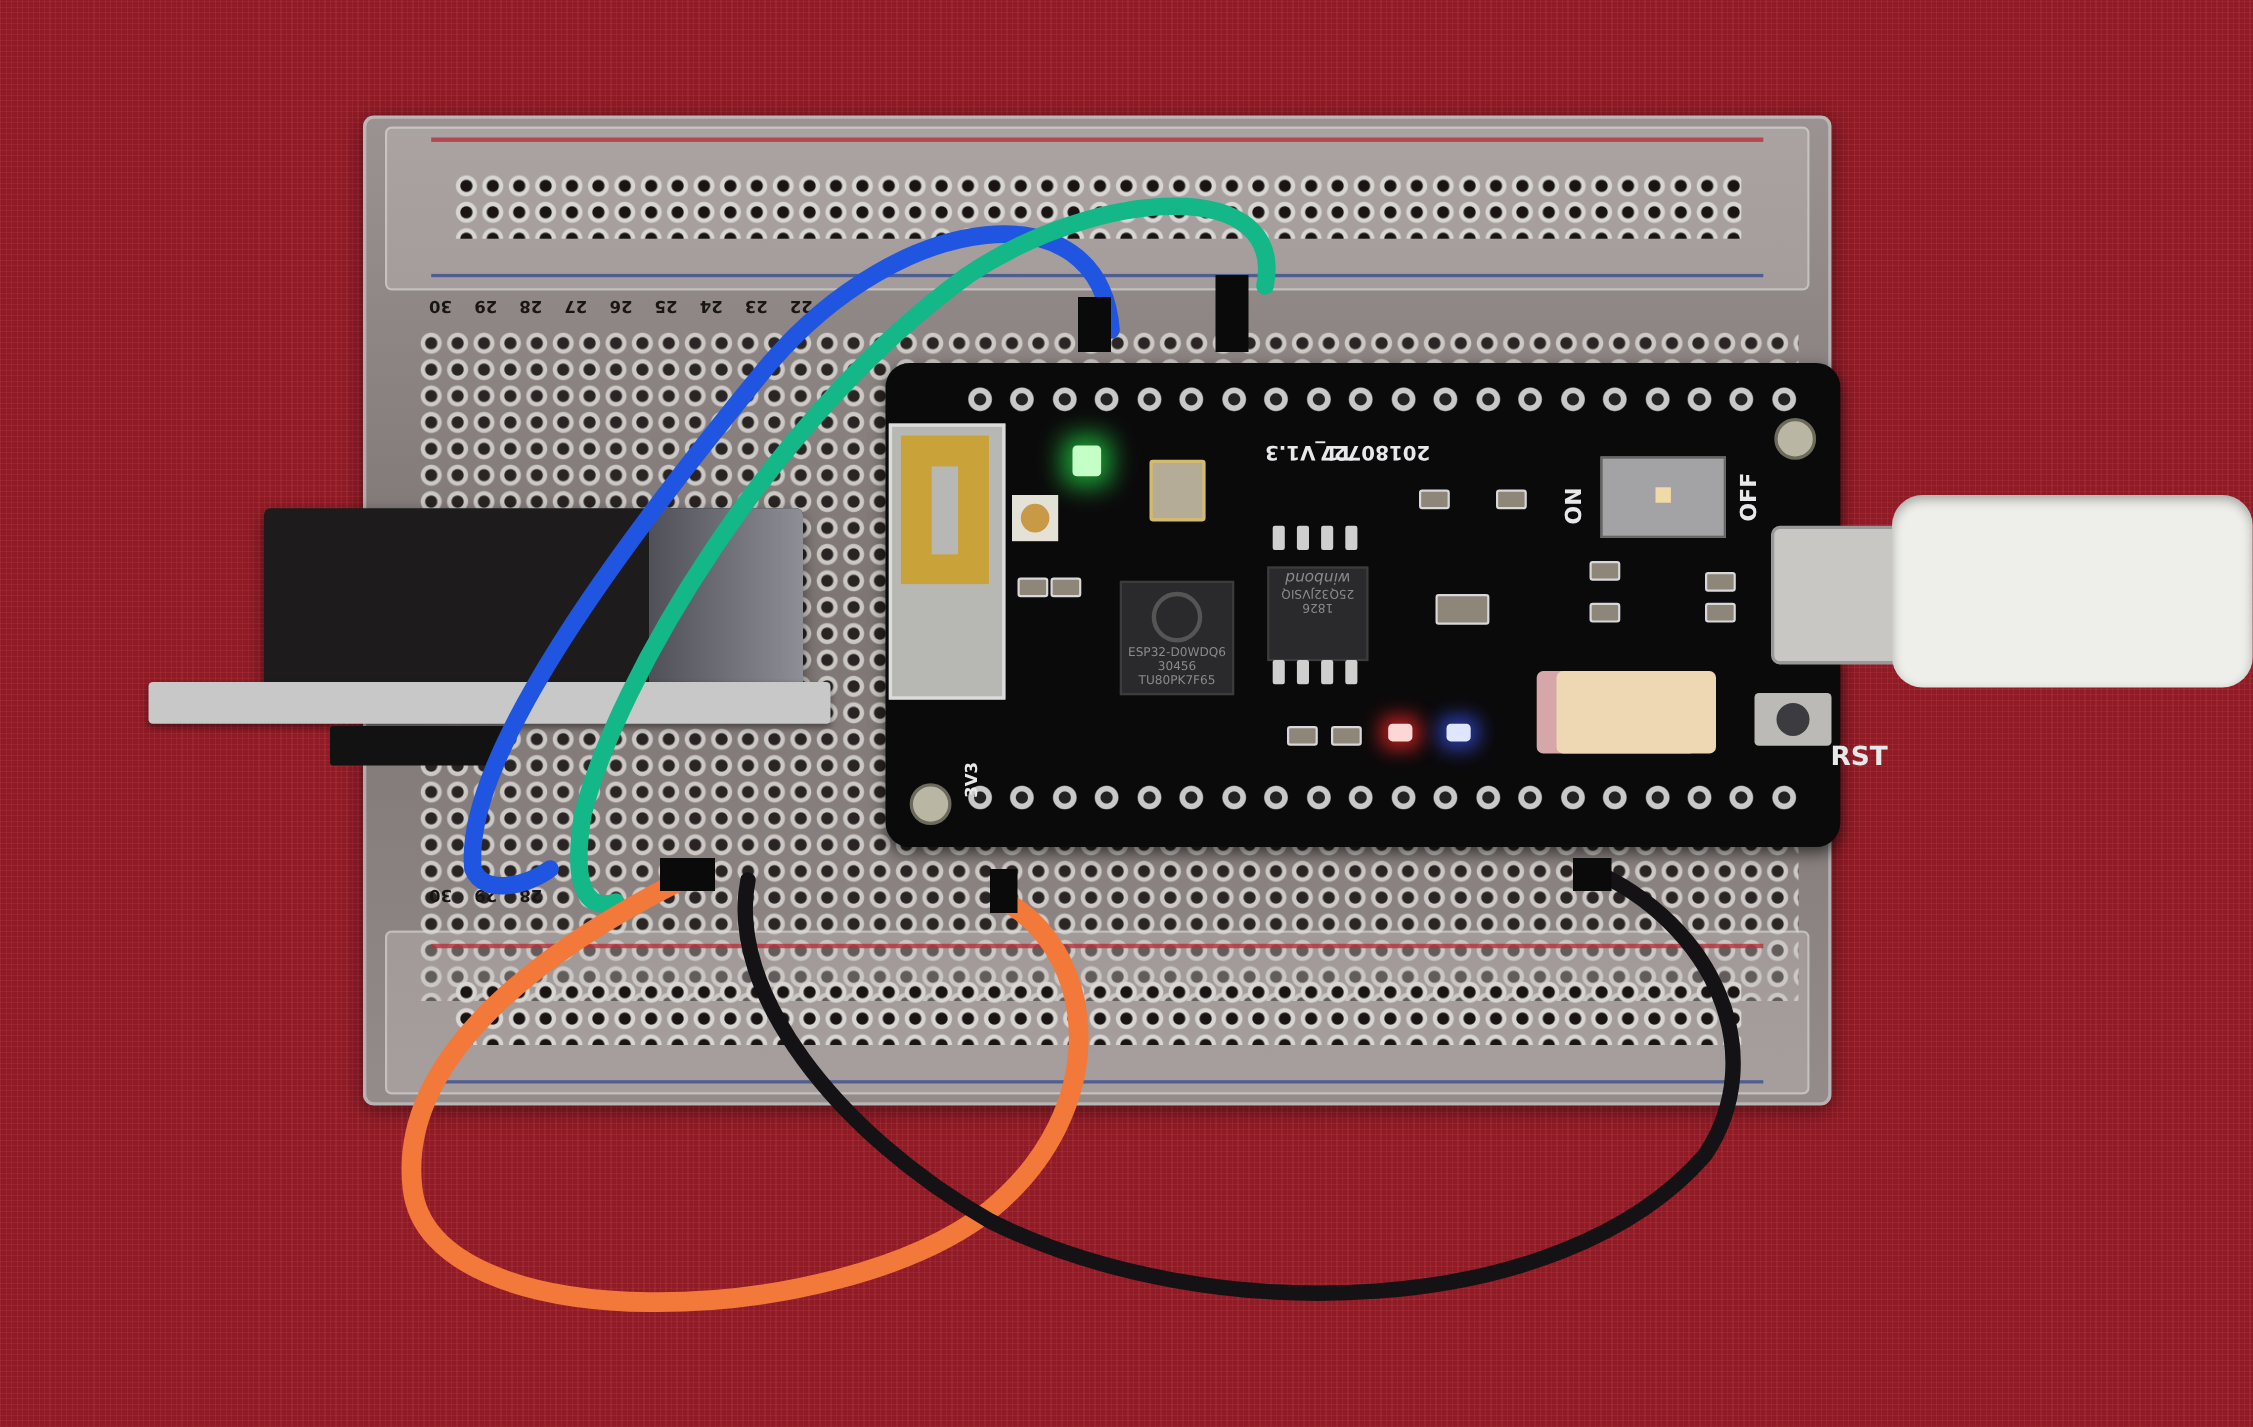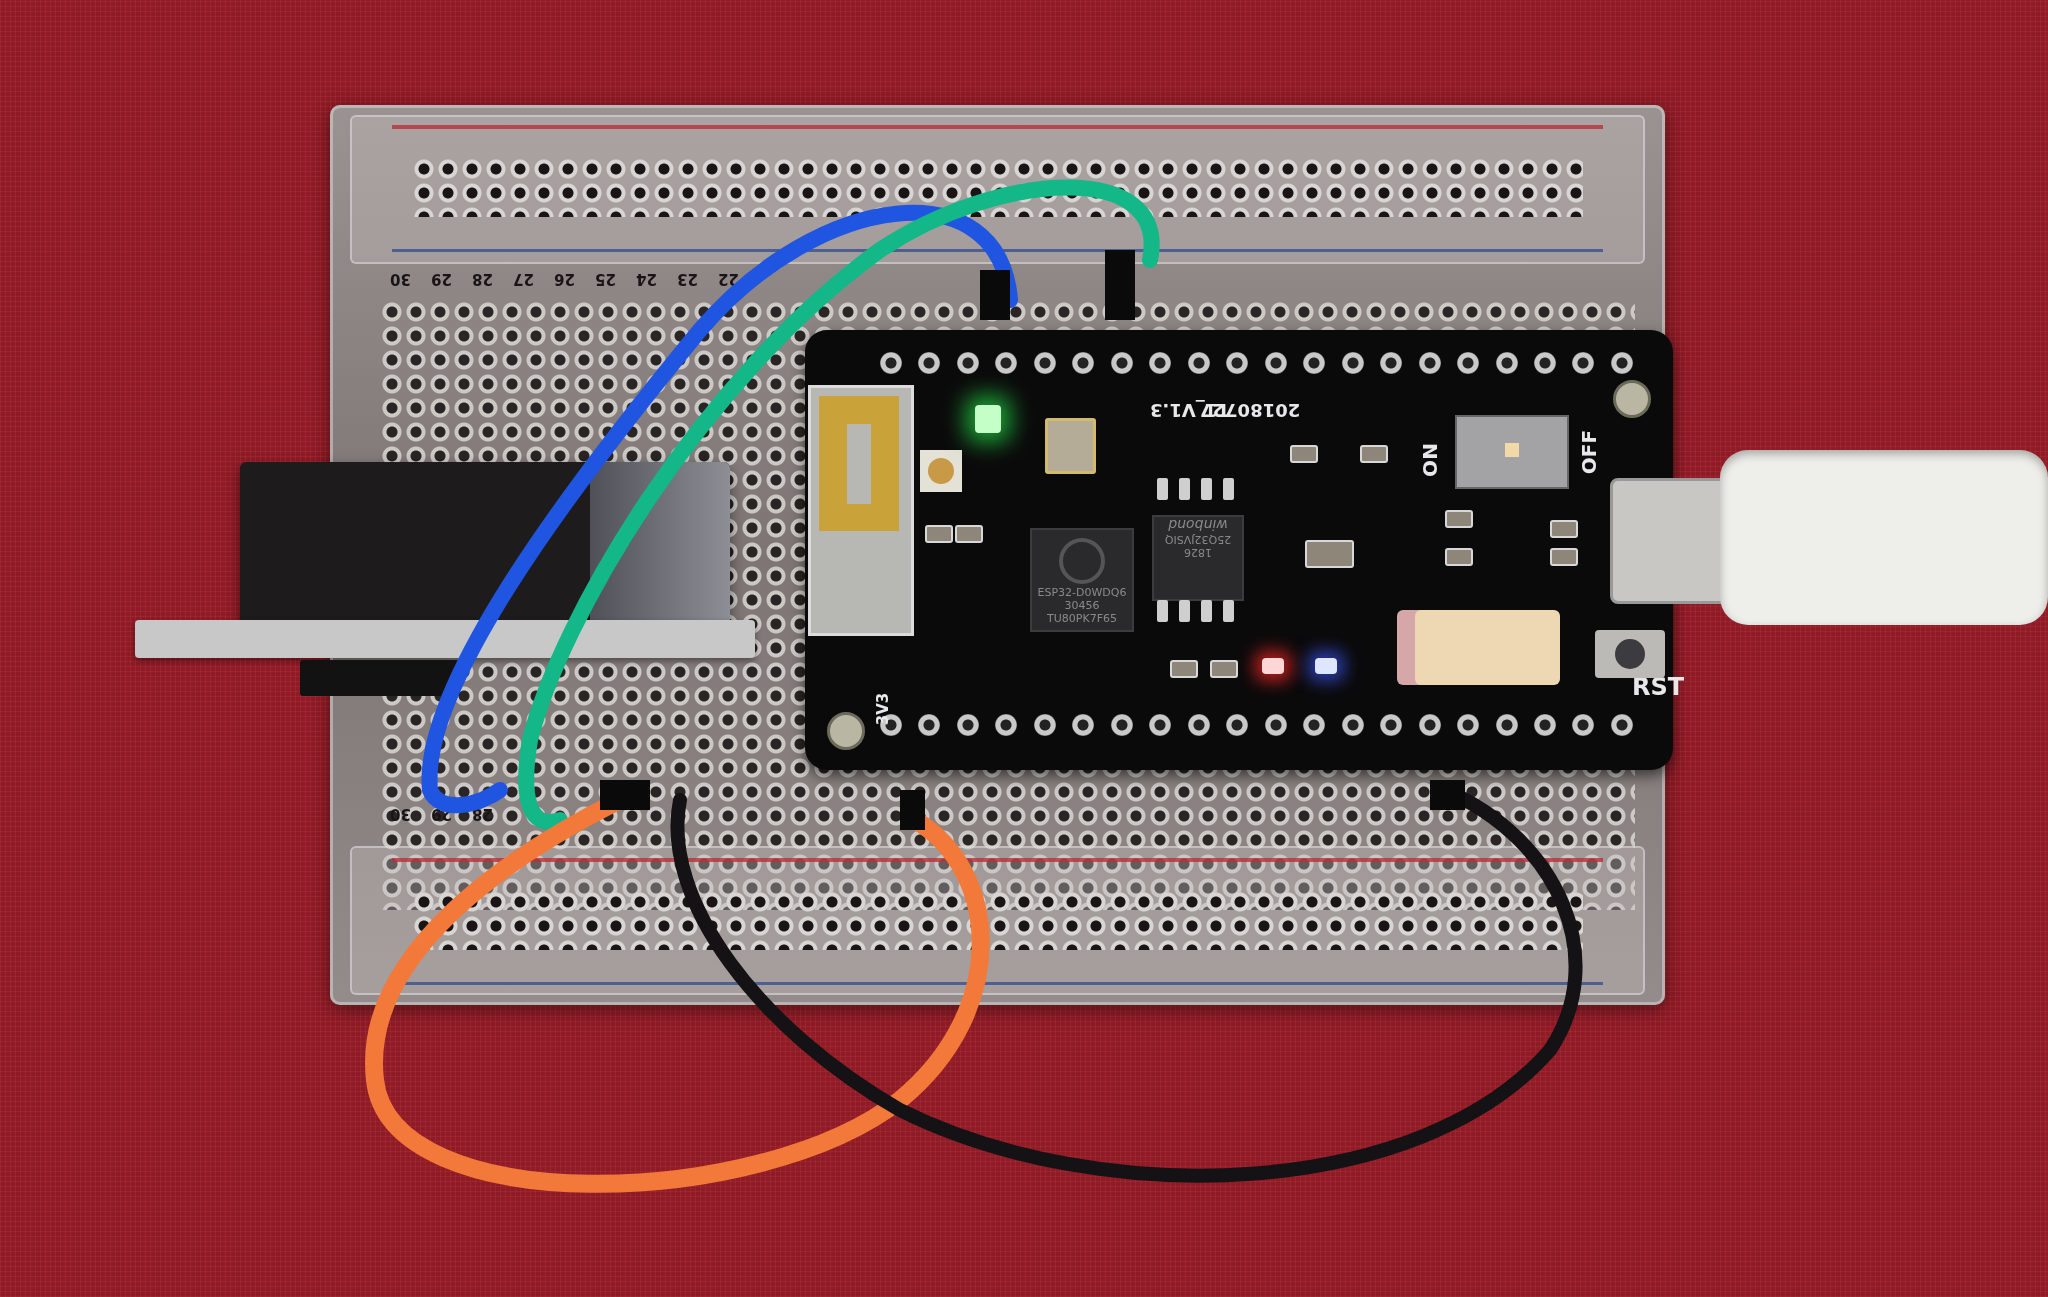--- a/index.html
+++ b/index.html
@@ -33,21 +33,21 @@
   .dispconn{left:300px;top:660px;width:160px;height:36px;background:#121212;border-radius:3px;}
   
   .pcb{left:805px;top:330px;width:868px;height:440px;background:#0b0a0b;border-radius:22px;
     box-shadow:0 6px 14px rgba(0,0,0,.55);}
   .pinrow{position:absolute;left:75px;right:40px;height:28px;display:flex;justify-content:space-between;}
   .pin{width:22px;height:22px;border-radius:50%;background:radial-gradient(circle,#222 0 5px,#c9c9c9 6px 10px,#6b6b6b 11px);}
   .antenna{left:808px;top:385px;width:100px;height:245px;background:#b7b7b4;border:3px solid #dcdcdc;}
   .antenna .gold{position:absolute;left:8px;top:8px;width:80px;height:135px;background:#c9a23a;}
   .antenna .gold::after{content:"";position:absolute;left:28px;top:28px;width:24px;height:80px;background:#b7b7b4;}
   .chip{background:#2a2a2c;border:2px solid #3c3c3e;color:#8a8a8c;font-size:11px;text-align:center;}
-  .esp{left:1018px;top:528px;width:100px;height:100px;margin-left:12px;}
+  .esp{left:1018px;top:528px;width:100px;height:100px;}
   .esp .logo{width:46px;height:46px;border-radius:50%;margin:8px auto 2px;border:4px solid #555;box-sizing:border-box;}
   .flash{left:1152px;top:515px;width:88px;height:82px;}
   .legs{position:absolute;display:flex;gap:11px;}
   .legs i{display:block;width:11px;height:22px;background:#cfcfcf;border-radius:2px;}
   .silk{color:#e8e8ea;font-weight:bold;}
   .led-green{left:975px;top:405px;width:26px;height:28px;background:#c5ffc8;border-radius:4px;
     box-shadow:0 0 22px 10px rgba(40,255,80,.6);}
   .led-red{left:1262px;top:658px;width:22px;height:16px;background:#ffd6d6;border-radius:4px;
     box-shadow:0 0 16px 8px rgba(255,40,40,.65);}
   .led-blue{left:1315px;top:658px;width:22px;height:16px;background:#dfe6ff;border-radius:4px;
@@ -152,21 +152,21 @@
       <i class="pin"></i>
       <i class="pin"></i>
   </div>
   <div class="abs mounthole" style="left:22px;bottom:20px"></div>
   <div class="abs mounthole" style="right:22px;top:50px"></div>
   <span class="abs silk" style="left:62px;bottom:52px;font-size:15px;transform:rotate(-90deg)">3V3</span>
   <span class="abs silk" style="left:345px;top:70px;font-size:18px;transform:rotate(180deg)">T1_V1.3</span>
   <span class="abs silk" style="left:395px;top:70px;font-size:18px;transform:rotate(180deg)">20180727</span>
   <span class="abs silk" style="left:608px;top:118px;font-size:20px;transform:rotate(-90deg)">ON</span>
   <span class="abs silk" style="left:762px;top:110px;font-size:20px;transform:rotate(-90deg)">OFF</span>
-  <span class="abs silk" style="left:827px;top:343px;font-size:24px;">RST</span>
+  <span class="abs silk" style="left:859px;top:343px;font-size:24px;">RST</span>
   <i class="smd" style="left:485px;top:115px"></i>
     <i class="smd" style="left:555px;top:115px"></i>
   <i class="smd" style="left:500px;top:210px;width:45px;height:24px"></i>
   <i class="smd" style="left:640px;top:180px"></i>
     <i class="smd" style="left:640px;top:218px"></i>
   <i class="smd" style="left:745px;top:190px"></i>
     <i class="smd" style="left:745px;top:218px"></i>
   <i class="smd" style="left:120px;top:195px"></i>
     <i class="smd" style="left:150px;top:195px"></i>
   <i class="smd" style="left:365px;top:330px"></i>

